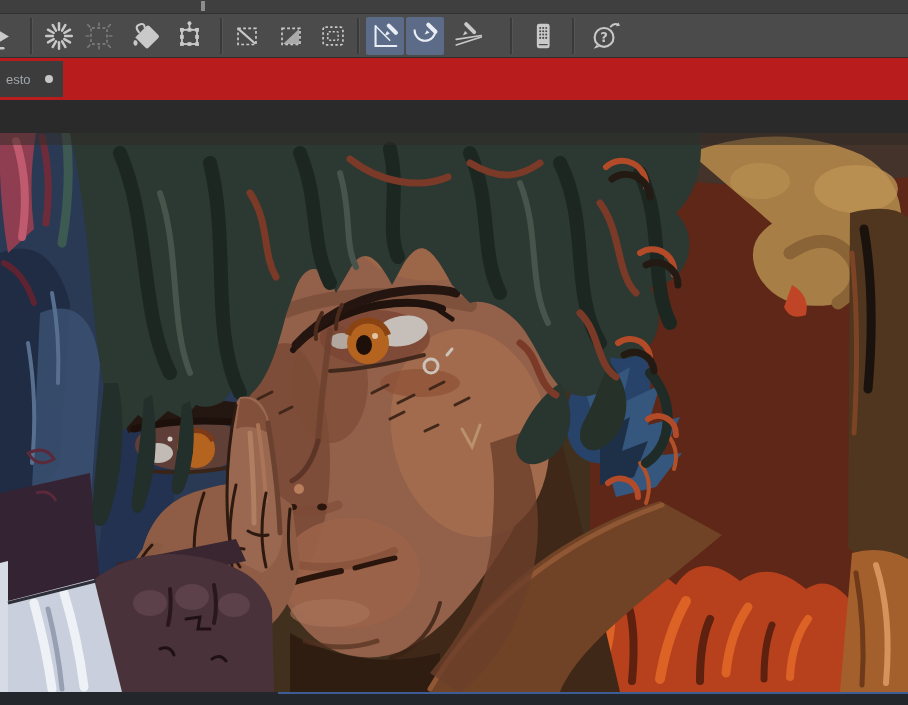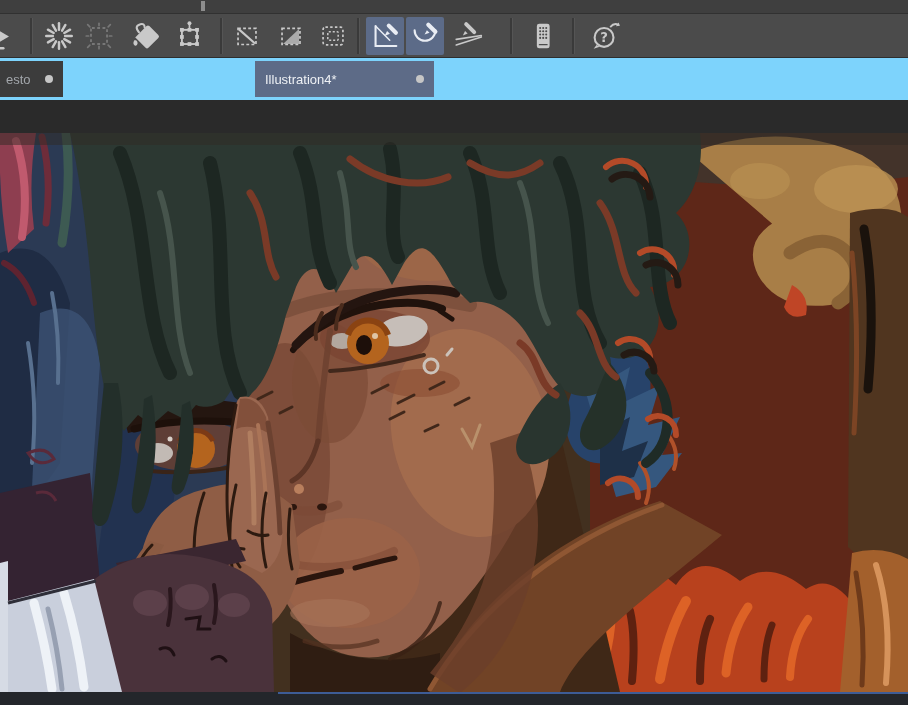--- a/index.html
+++ b/index.html
@@ -7,21 +7,21 @@
   body{width:908px;height:705px;background:#1e1e1e;font-family:"Liberation Sans",sans-serif;overflow:hidden}
   .app{width:908px;height:705px;display:flex;flex-direction:column;background:#2b2b2b}
   .top-strip{height:14px;background:#3f3f3f;border-bottom:1px solid #313131;position:relative;flex:none}
   .menu-frag{position:absolute;left:201px;top:1px;width:4px;height:10px;background:#8d8d8d}
   .toolbar{height:44px;background:#4b4b4b;border-bottom:1px solid #2e2e2e;position:relative;flex:none}
   .tb-btn{position:absolute;top:3px;width:38px;height:38px;display:flex;align-items:center;justify-content:center;color:#c9c9c9;border-radius:2px}
   .tb-btn svg{width:34px;height:34px;display:block}
   .tb-btn--active{background:#5c6b88;color:#e9edf4}
   .tb-btn--disabled{color:#828282;opacity:.8}
   .tb-sep{position:absolute;top:4px;width:2px;height:36px;background:#3a3a3a;box-shadow:1px 0 0 #555}
-  .tabbar{height:42px;background:#7dd3fc;position:relative;flex:none}
+  .tabbar{height:42px;background:#b91c1c;position:relative;flex:none}
   .tab{position:absolute;top:3px;height:36px;background:#3c3c3c;display:flex;align-items:center;padding:0 10px;font-size:13px;color:#a2a6ab}
   .tab--active{background:#5d6b87;color:#eef1f5}
   .tab-label{white-space:nowrap;overflow:hidden;flex:1}
   .tab--cutleft .tab-label{margin-left:-4px}
   .tab-dot{width:8px;height:8px;border-radius:50%;background:#c6c6c6;margin-left:10px;flex:none}
   .gap-strip{height:33px;background:#2a2a2a;flex:none}
   .canvas-area{height:559px;flex:none;position:relative;background:#2a2a2a}
   .canvas-area svg{display:block}
   .bottom-bar{height:13px;background:#23262b;position:relative;flex:none}
   .bottom-accent{position:absolute;left:278px;right:0;top:0;height:2px;background:#3d5c96}
@@ -170,24 +170,20 @@
         <text x="17" y="24.5" font-size="14" font-weight="bold" text-anchor="middle" fill="currentColor" font-family="'DejaVu Sans',sans-serif">?</text>
         <path d="M23.5,8.5 Q28,3.5 32.5,6.5" fill="none" stroke="currentColor" stroke-width="2"></path>
         <polygon points="33.8,7.2 29.6,7.8 32.4,3.6" fill="currentColor"></polygon>
       </svg>
     </div>
   </div>
 
   <div class="tabbar">
     <div class="tab tab--cutleft" style="left:0;width:63px">
       <span class="tab-label">esto</span>
-      <span class="tab-dot"></span>
-    </div>
-    <div class="tab tab--active" style="left:255px;width:179px">
-      <span class="tab-label">Illustration4*</span>
       <span class="tab-dot"></span>
     </div>
   </div>
 
   <div class="gap-strip"></div>
 
   <div class="canvas-area">
     <svg width="908" height="559" viewBox="0 0 908 559" aria-label="Digital painting: person with dark curly hair and amber eyes smirks while pointing a finger at the viewer, wearing a dark fingerless glove and white sleeve, against abstract blue, rust-red and gold brushwork">
       <rect width="908" height="559" fill="#42301f"></rect>
 

